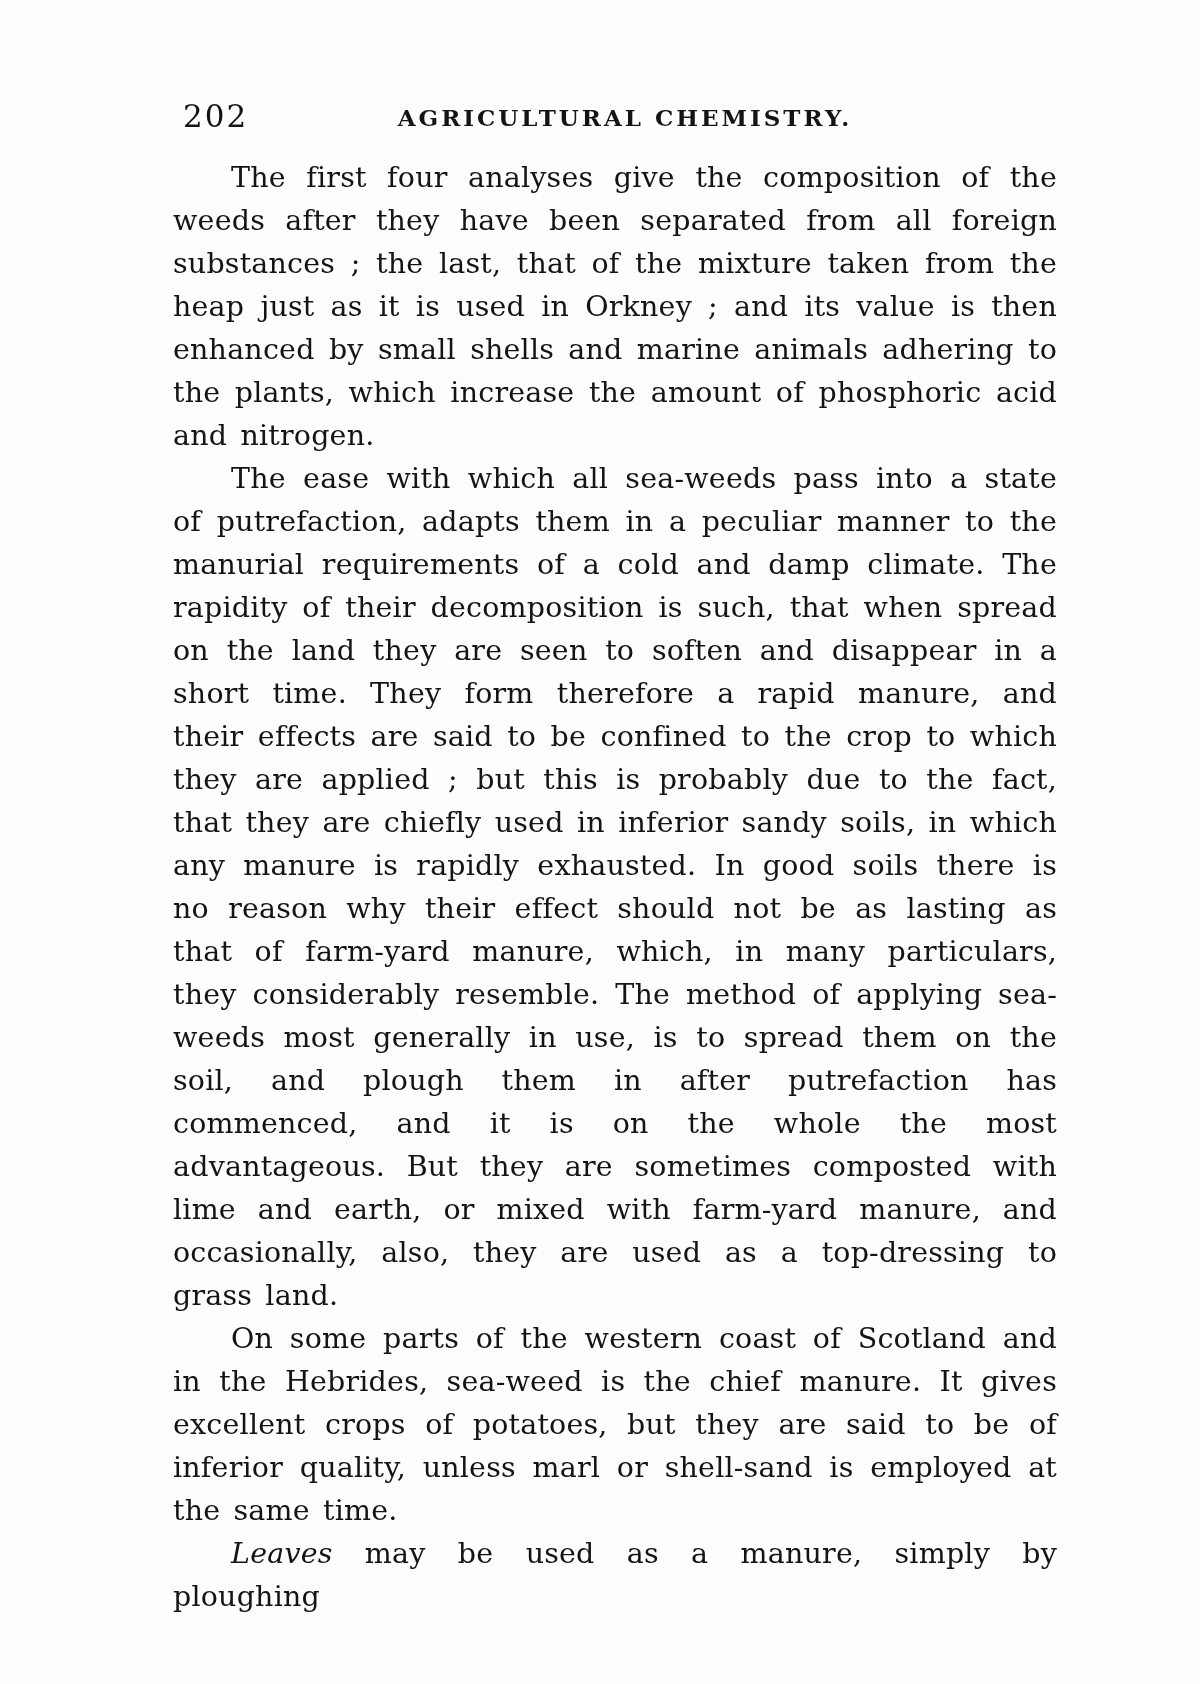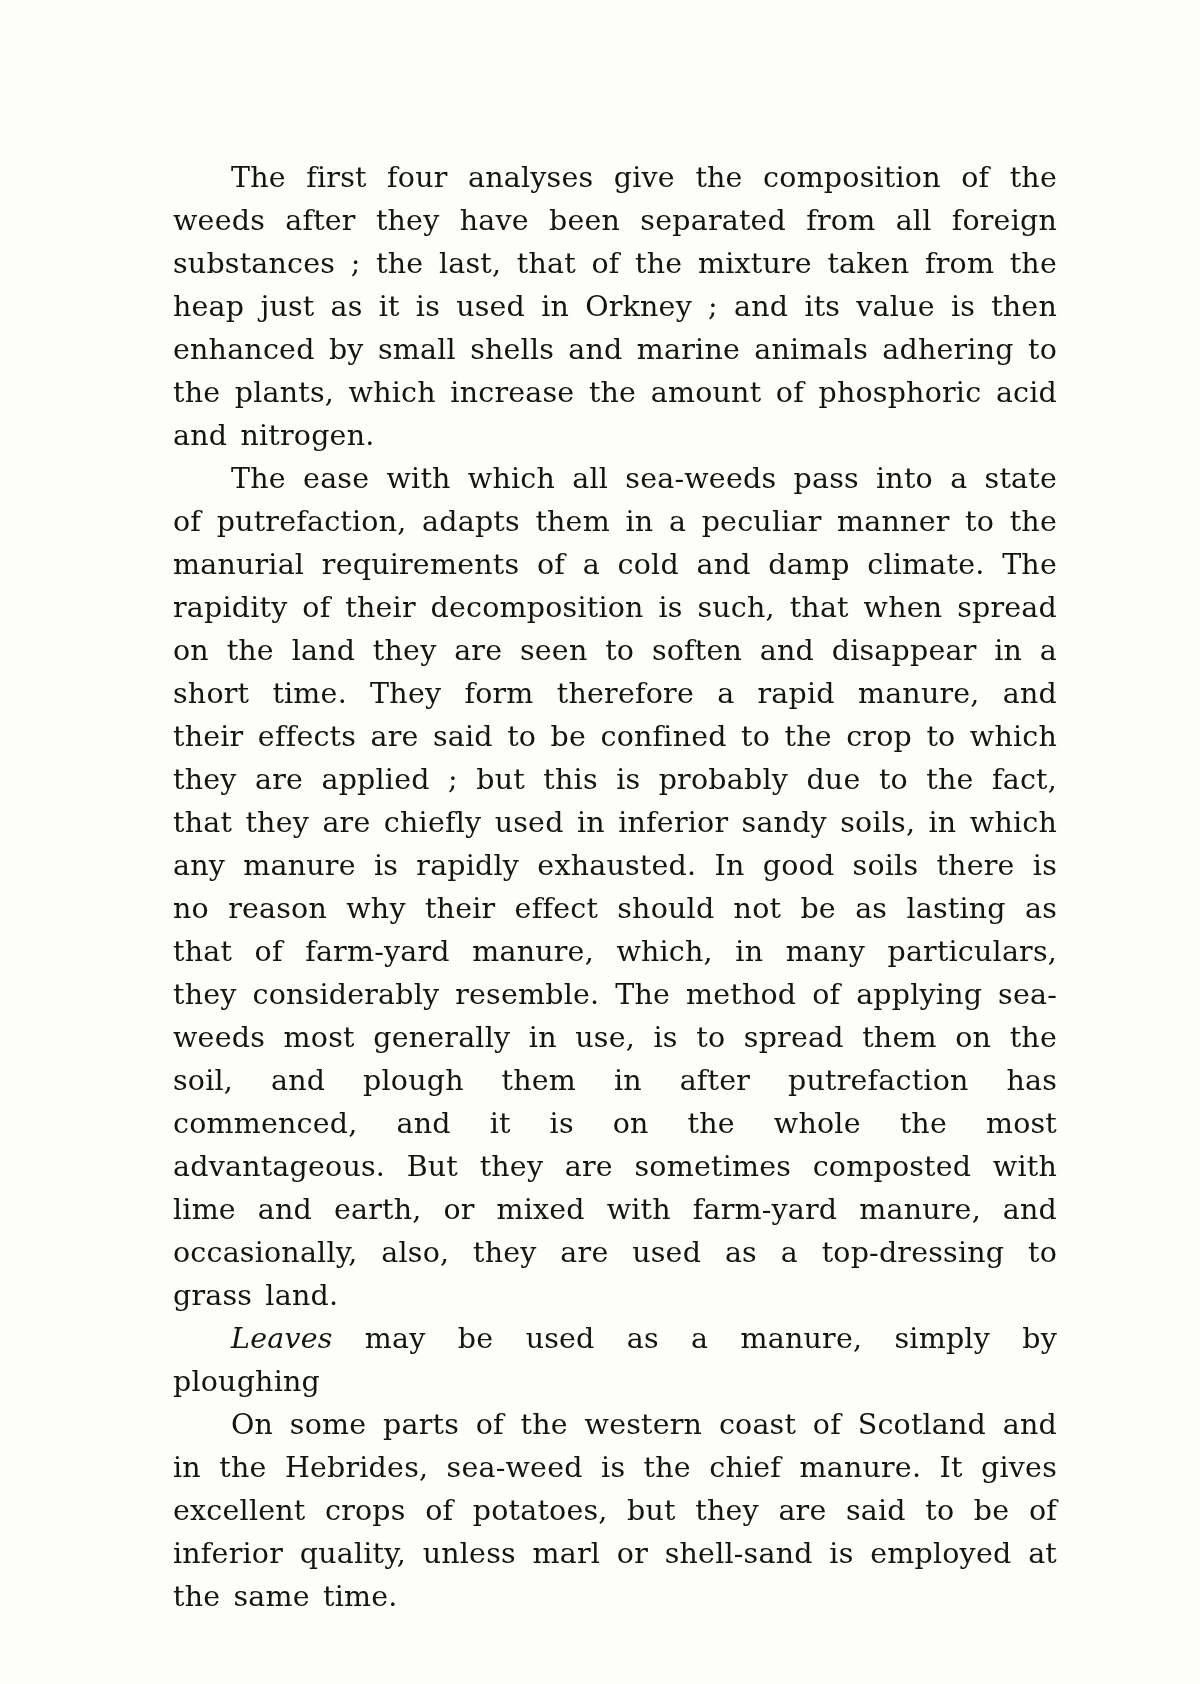--- a/index.html
+++ b/index.html
@@ -59,20 +59,24 @@
     letter-spacing: 0.2px;
   }
   .para em {
     font-style: italic;
   }
 </style>
 </head>
 <body>
 
 <div class="page">
+  <header class="page-header">
+    <span class="page-number">202</span>
+    <span class="running-head">AGRICULTURAL CHEMISTRY.</span>
+  </header>
 
   <main class="page-body">
     <p class="para">The first four analyses give the composition of the weeds after they have been separated from all foreign substances ; the last, that of the mixture taken from the heap just as it is used in Orkney ; and its value is then enhanced by small shells and marine animals adhering to the plants, which increase the amount of phosphoric acid and nitrogen.</p>
     <p class="para">The ease with which all sea-weeds pass into a state of putrefaction, adapts them in a peculiar manner to the manurial requirements of a cold and damp climate.  The rapidity of their decomposition is such, that when spread on the land they are seen to soften and disappear in a short time.  They form therefore a rapid manure, and their effects are said to be confined to the crop to which they are applied ; but this is probably due to the fact, that they are chiefly used in inferior sandy soils, in which any manure is rapidly exhausted.  In good soils there is no reason why their effect should not be as lasting as that of farm-yard manure, which, in many particulars, they considerably resemble.  The method of applying sea-weeds most generally in use, is to spread them on the soil, and plough them in after putrefaction has commenced, and it is on the whole the most advantageous.  But they are sometimes composted with lime and earth, or mixed with farm-yard manure, and occasionally, also, they are used as a top-dressing to grass land.</p>
+    <p class="para">On some parts of the western coast of Scotland and in the Hebrides, sea-weed is the chief manure.  It gives excellent crops of potatoes, but they are said to be of inferior quality, unless marl or shell-sand is employed at the same time.</p>
     <p class="para"><em>Leaves</em><span> may be used as a manure, simply by ploughing</span></p>
-    <p class="para">On some parts of the western coast of Scotland and in the Hebrides, sea-weed is the chief manure.  It gives excellent crops of potatoes, but they are said to be of inferior quality, unless marl or shell-sand is employed at the same time.</p>
   </main>
 </div>
 
 </body></html>

